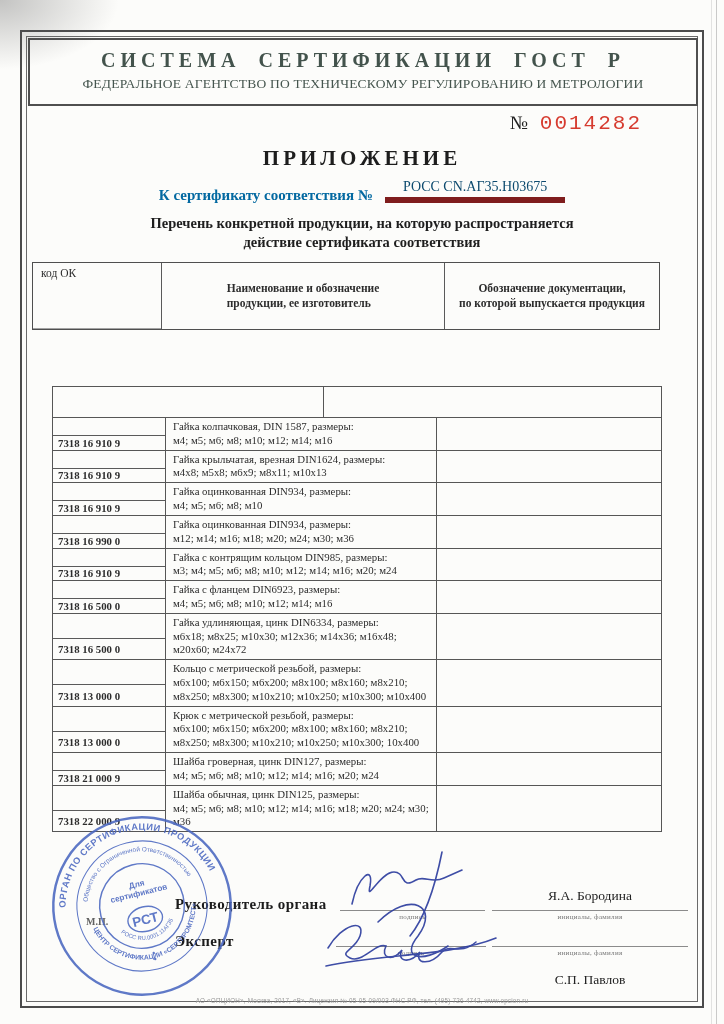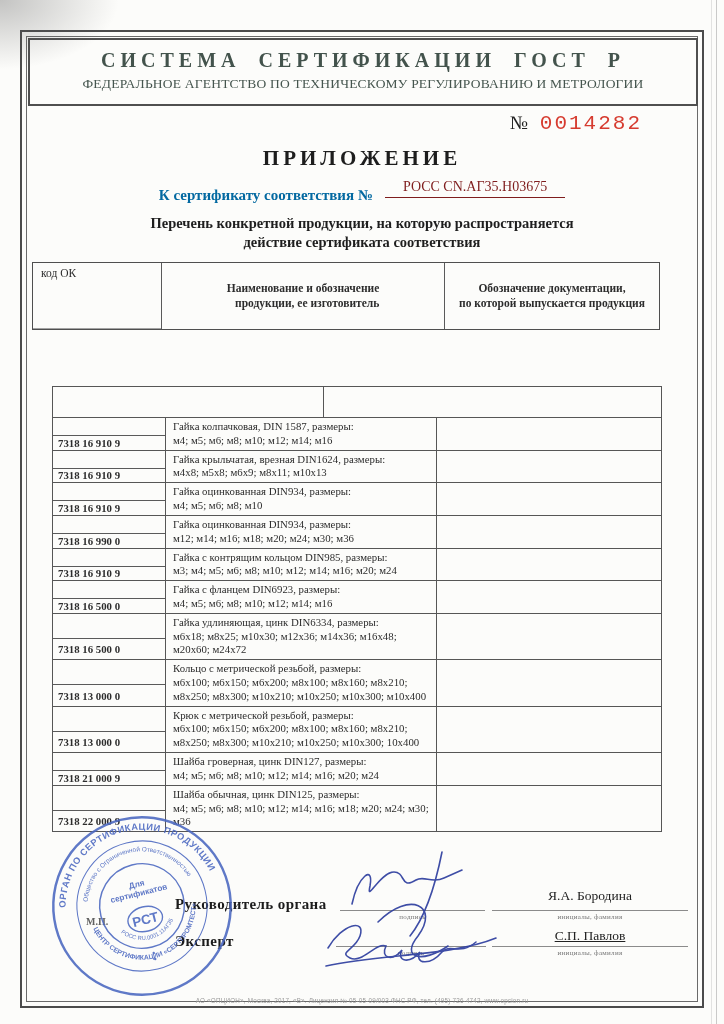--- a/index.html
+++ b/index.html
@@ -39,40 +39,40 @@
   }
 
   .appendix-title{
     position:absolute;top:146px;left:0;width:100%;text-align:center;
     font-size:21px;font-weight:bold;letter-spacing:4px;color:#1d1d1d;z-index:2;
   }
 
   .cert-ref{position:absolute;top:186px;left:0;width:100%;text-align:center;z-index:2;}
   .cert-ref .lbl{font-size:15px;font-weight:bold;color:#0369a1;}
   .cert-ref .num{
-    display:inline-block;border-bottom:1px solid #7f1d1d;padding:0 18px 2px;
-    margin-left:8px;transform:translateY(-9px);font-size:14px;color:#7f1d1d;
+    display:inline-block;border-bottom:6px solid #7f1d1d;padding:0 18px 2px;
+    margin-left:8px;transform:translateY(-9px);font-size:14px;color:#0c4a6e;
   }
 
   .subtitle{
     position:absolute;top:214px;left:0;width:100%;text-align:center;
     font-size:14.5px;font-weight:bold;color:#1e1e1e;line-height:1.3;
     white-space:pre-line;z-index:2;
   }
 
   
   .thead{
     position:absolute;left:32px;top:262px;width:626px;height:66px;
     border:1.5px solid #4f4f4f;display:flex;z-index:2;font-size:11.5px;
   }
   .th-c1{width:128px;display:flex;flex-direction:column;}
   .th-c1 div{flex:1;padding:4px 8px;}
   .th-c1 .a{border-bottom:1px solid #a3a3a3;}
   .th-c2{width:282px;border-left:1px solid #5a5a5a;display:flex;align-items:center;justify-content:center;
-         text-align:right;font-weight:bold;white-space:pre-line;line-height:1.3;}
+         text-align:left;font-weight:bold;white-space:pre-line;line-height:1.3;}
   .th-c3{flex:1;border-left:1px solid #5a5a5a;display:flex;align-items:center;justify-content:center;
          text-align:center;font-weight:bold;white-space:pre-line;line-height:1.3;}
 
   
   .btable{position:absolute;left:52px;top:386px;width:608px;border:1px solid #565656;z-index:2;background:transparent;}
   .brow{display:flex;border-bottom:1px solid #565656;min-height:30px;}
   .brow:last-child{border-bottom:none;}
   .bc1{width:112px;border-right:1px solid #565656;display:flex;flex-direction:column;}
   .bc1t{flex:1.1;border-bottom:1px solid #5a5a5a;padding:1px 5px;font-size:10.3px;line-height:1.2;white-space:pre-line;min-height:12px;}
   .bc1b{flex:1;display:flex;align-items:center;padding:0 5px;min-height:13px;font-size:10.8px;font-weight:bold;}
@@ -281,21 +281,21 @@
   <div class="cap" style="left:340px;top:913px;width:145px;">подпись</div>
 
   <div class="sig-label" style="left:175px;top:933px;">Эксперт</div>
   <div class="sig-line" style="left:336px;top:946px;width:150px;"></div>
   <div class="cap" style="left:336px;top:949px;width:150px;">подпись</div>
 
   <div class="name" style="left:492px;top:888px;width:196px;">Я.А. Бородина</div>
   <div class="sig-line" style="left:492px;top:910px;width:196px;"></div>
   <div class="cap" style="left:492px;top:913px;width:196px;">инициалы, фамилия</div>
 
-  <div class="name" style="left:492px;top:928px;width:196px;text-decoration:underline;">С.П. Павлов</div>
+  <div class="name" style="left:492px;top:972px;width:196px;">С.П. Павлов</div>
   <div class="sig-line" style="left:492px;top:946px;width:196px;"></div>
   <div class="cap" style="left:492px;top:949px;width:196px;">инициалы, фамилия</div>
 
   <svg class="signature-svg" width="180" height="140" viewBox="0 0 180 140">
     <g stroke="#2e3f9f" stroke-width="1.6" fill="none" stroke-linecap="round" opacity="0.92">
       <path d="M30,62 C36,34 52,22 48,44 C44,62 58,30 72,30 C84,30 78,48 94,38 C102,33 110,42 122,36 L140,28"></path>
       <path d="M120,10 C114,40 104,74 88,94"></path>
       <path d="M6,106 C20,82 44,76 38,94 C33,108 16,110 28,116 C40,122 54,100 64,104 C58,116 70,120 80,108 C74,120 88,122 98,110 C92,122 108,124 120,110 C128,101 138,114 154,100"></path>
       <path d="M56,80 C88,48 118,64 96,94 C78,116 100,122 126,104"></path>
       <path d="M4,124 C60,112 130,114 174,96"></path>

